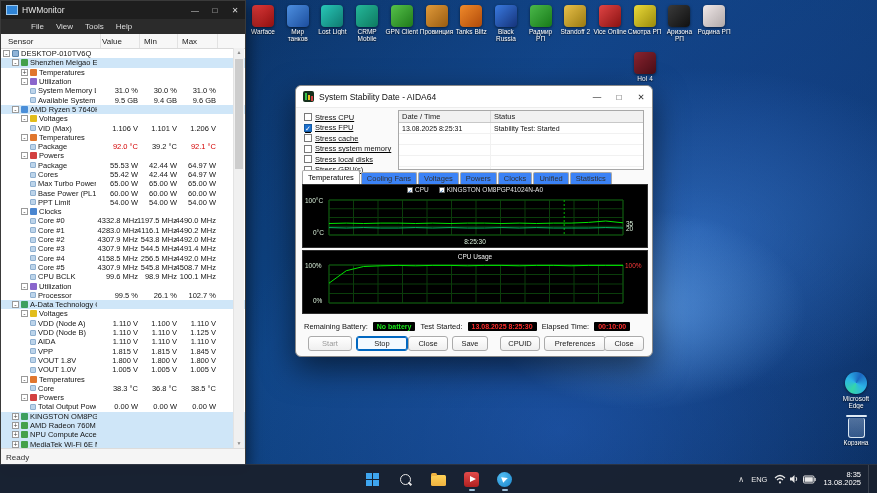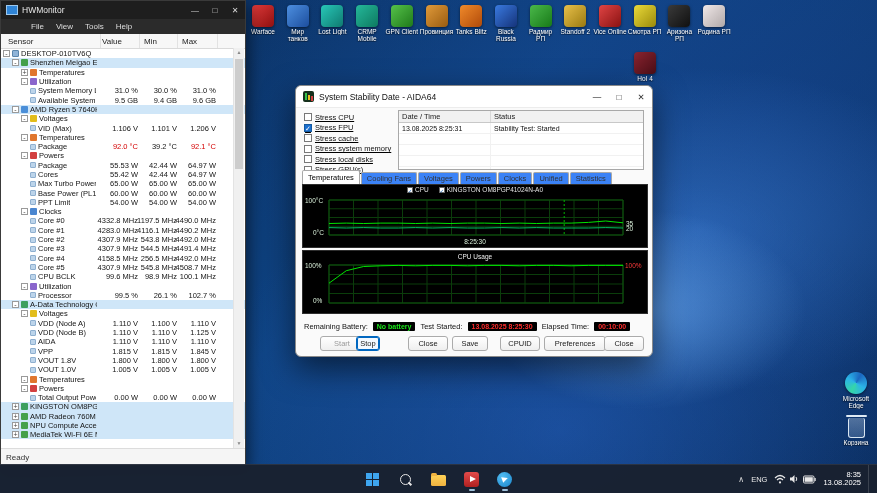--- a/index.html
+++ b/index.html
@@ -475,20 +475,28 @@
           <span class="cm">1.005 V</span>
           <span class="cx">1.005 V</span>
         </div>
         <div class="hw-row">
           <span class="ind" style="width: 20px;"></span>
           <span class="tg">-</span>
           <span class="ico temp"></span>
           <span class="lbl" style="max-width: 58px;">Temperatures</span>
         </div>
         <div class="hw-row">
+          <span class="ind" style="width: 29px;"></span>
+          <span class="ico leaf"></span>
+          <span class="lbl" style="max-width: 58px;">Core</span>
+          <span class="cv">38.3 °C</span>
+          <span class="cm">36.8 °C</span>
+          <span class="cx">38.5 °C</span>
+        </div>
+        <div class="hw-row">
           <span class="ind" style="width: 20px;"></span>
           <span class="tg">-</span>
           <span class="ico power"></span>
           <span class="lbl" style="max-width: 58px;">Powers</span>
         </div>
         <div class="hw-row">
           <span class="ind" style="width: 29px;"></span>
           <span class="ico leaf"></span>
           <span class="lbl" style="max-width: 58px;">Total Output Power</span>
           <span class="cv">0.00 W</span>
@@ -681,22 +689,22 @@
 
     <div class="a-info" id="aida-info">
         <span>Remaining Battery:</span>
         <span class="ibox green">No battery</span>
         <span>Test Started:</span>
         <span class="ibox red">13.08.2025 8:25:30</span>
         <span>Elapsed Time:</span>
         <span class="ibox red">00:10:00</span>
       </div>
     <div class="a-btns" id="aida-btns">
-        <div class="btn disabled" style="left: 16px; width: 44px;">Start</div>
-        <div class="btn focused" style="left: 52px; width: 24px;">Stop</div>
+        <div class="btn disabled" style="left: 4px; width: 44px;">Start</div>
+        <div class="btn focused" style="left: 52px; width: 52px;">Stop</div>
         <div class="btn" style="left: 104px; width: 40px;">Close</div>
         <div class="btn" style="left: 148px; width: 36px;">Save</div>
         <div class="btn" style="left: 196px; width: 40px;">CPUID</div>
         <div class="btn" style="left: 240px; width: 62px;">Preferences</div>
         <div class="btn" style="right: 0px; width: 40px;">Close</div>
       </div>
   </div>
 
   <div id="taskbar">
     <div class="tb-center" id="tb-center">

